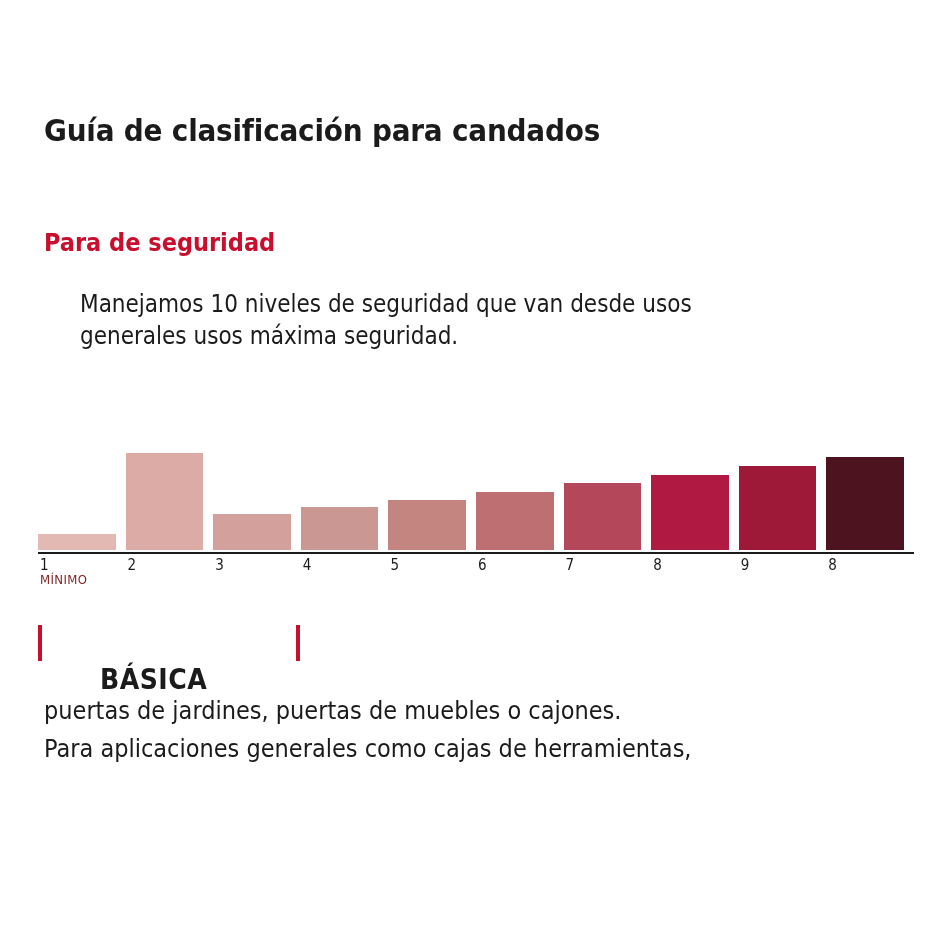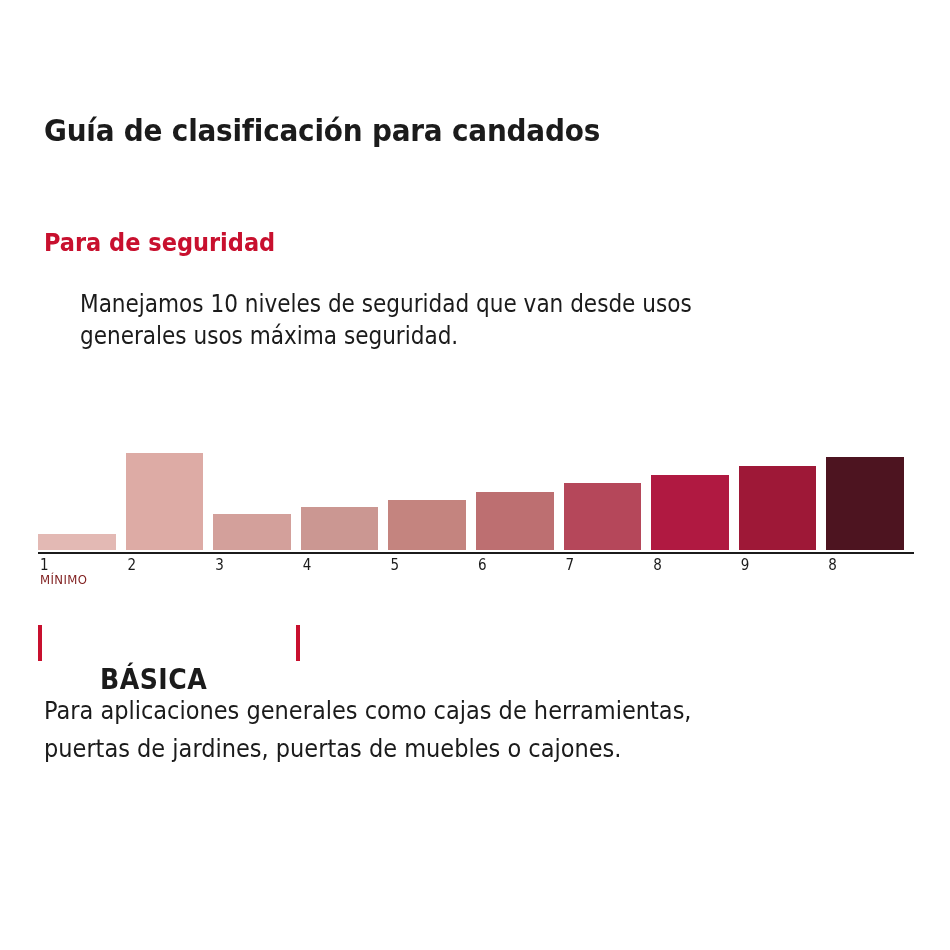--- a/index.html
+++ b/index.html
@@ -240,17 +240,17 @@
 
   <div class="min-label">MÍNIMO</div>
 
   <div class="band">
     <div class="band-rule left"></div>
     <div class="band-label">BÁSICA</div>
     <div class="band-rule right"></div>
   </div>
 
   <div class="desc">
+    <span>puertas de jardines, puertas de muebles o cajones.</span>
     <span>Para aplicaciones generales como cajas de herramientas,</span>
-    <span>puertas de jardines, puertas de muebles o cajones.</span>
   </div>
 
 </div>
 
 </body></html>

